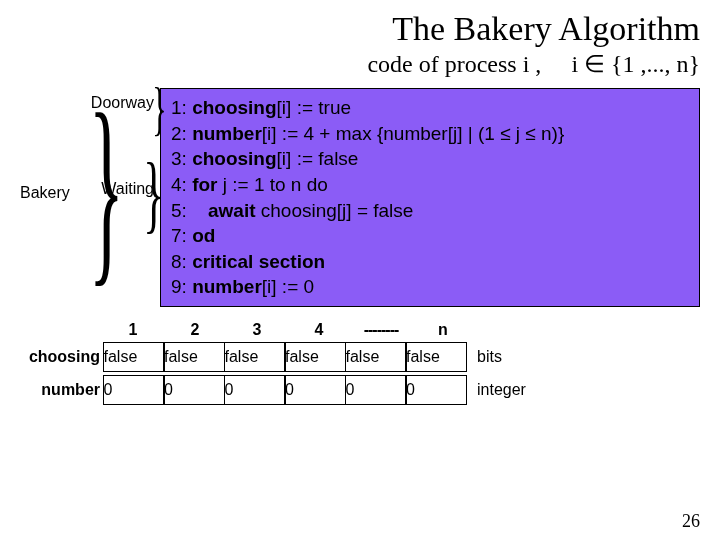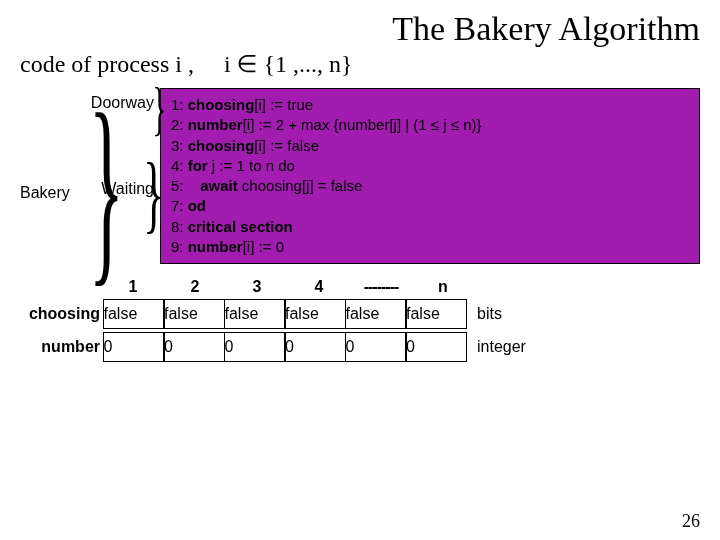--- a/index.html
+++ b/index.html
@@ -12,42 +12,42 @@
     box-sizing: border-box;
     position: relative;
   }
   .title {
     text-align: right;
     font-size: 34px;
     font-weight: normal;
     margin: 0;
   }
   .subtitle {
-    text-align: left;
+    text-align: right;
     font-size: 24px;
     margin: 2px 0 10px 0;
   }
   .main-row {
     display: flex;
     align-items: stretch;
     margin-top: 6px;
     justify-content: flex-end;
   }
   .left-labels {
     position: relative;
     width: 140px;
     font-family: 'Comic Sans MS', cursive, sans-serif;
     font-size: 16px;
   }
   .codebox {
     border: 1px solid #000;
-    background: #a21caf;
+    background: #8b5cf6;
     padding: 6px 10px;
     font-family: 'Comic Sans MS', cursive, sans-serif;
-    font-size: 15px;
+    font-size: 19px;
     line-height: 1.35;
     flex: 1;
   }
   .codebox .line { white-space: nowrap; }
   .kw { font-weight: bold; }
   .label-doorway { position: absolute; top: 6px; right: 6px; }
   .label-waiting { position: absolute; top: 92px; right: 6px; }
   .label-bakery  { position: absolute; top: 96px; left: 0; }
   .brace {
     position: absolute;
@@ -117,21 +117,21 @@
   <div class="left-labels">
     <span class="label-doorway">Doorway</span>
     <span class="brace brace-doorway">}</span>
     <span class="label-waiting">Waiting</span>
     <span class="brace brace-waiting">}</span>
     <span class="label-bakery">Bakery</span>
     <span class="brace brace-bakery">}</span>
   </div>
   <div class="codebox">
     <div class="line"><span>1: </span><span class="kw">choosing</span><span>[i] := true</span></div>
-    <div class="line"><span>2: </span><span class="kw">number</span><span>[i] := 2 + max {number[j] | (1 ≤ j ≤ n)}</span></div>
+    <div class="line"><span>2: </span><span class="kw">number</span><span>[i] := 4 + max {number[j] | (1 ≤ j ≤ n)}</span></div>
     <div class="line"><span>3: </span><span class="kw">choosing</span><span>[i] := false</span></div>
     <div class="line"><span>4: </span><span class="kw">for</span><span> j := 1 to n do</span></div>
     <div class="line"><span style="white-space:pre">5:    </span><span class="kw">await</span><span> choosing[j] = false</span></div>
     <div class="line"><span>7: </span><span class="kw">od</span><span></span></div>
     <div class="line"><span>8: </span><span class="kw">critical section</span><span></span></div>
     <div class="line"><span>9: </span><span class="kw">number</span><span>[i] := 0</span></div>
   </div>
 </div>
 
 <div class="tables">

